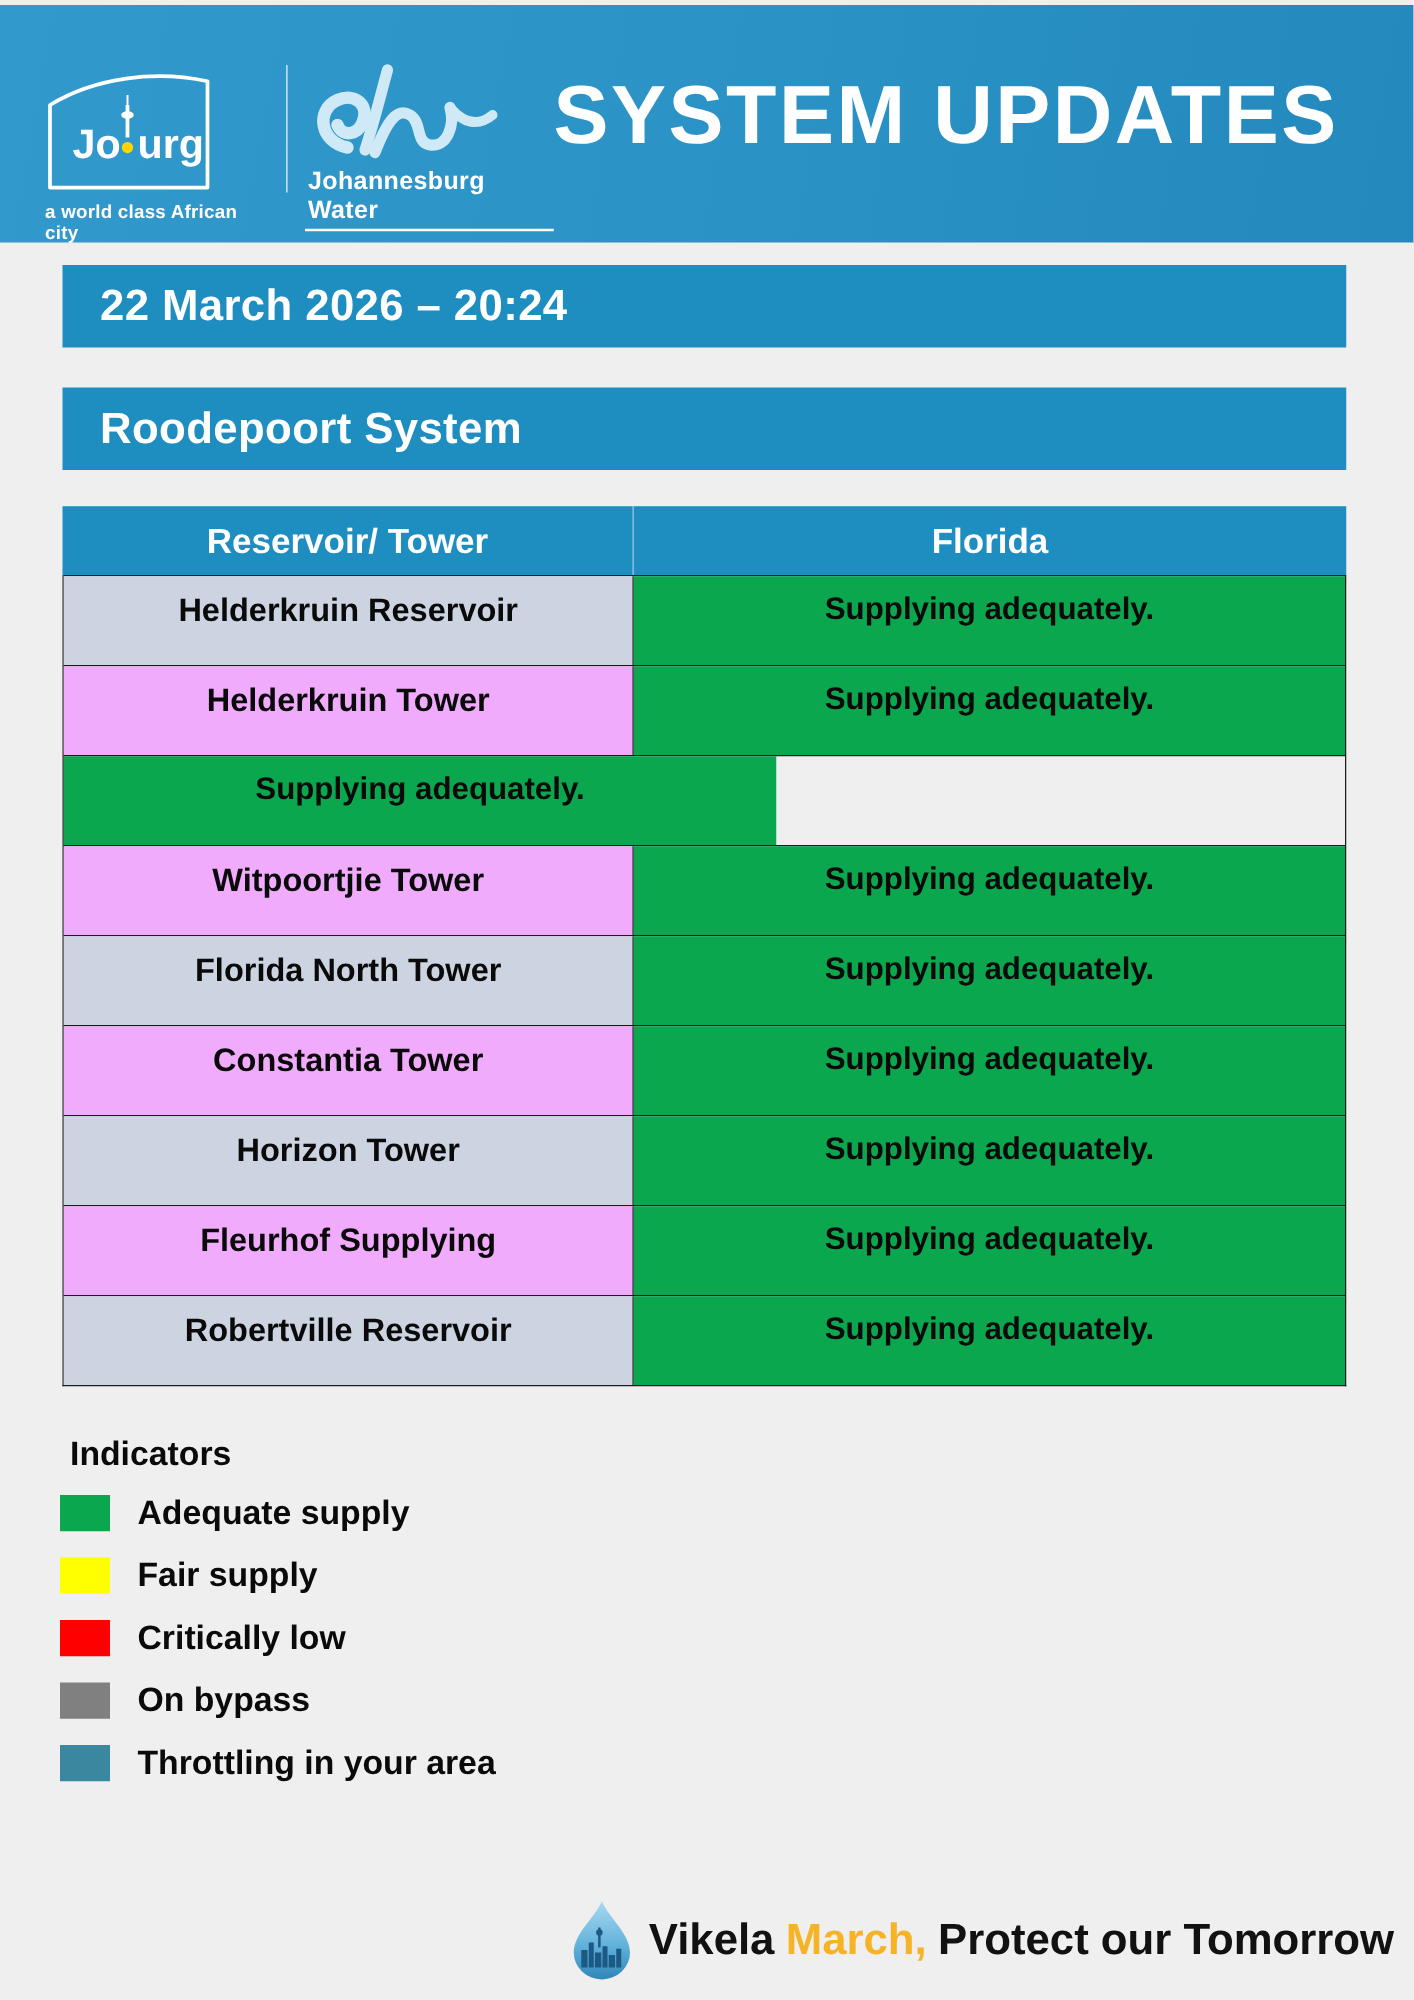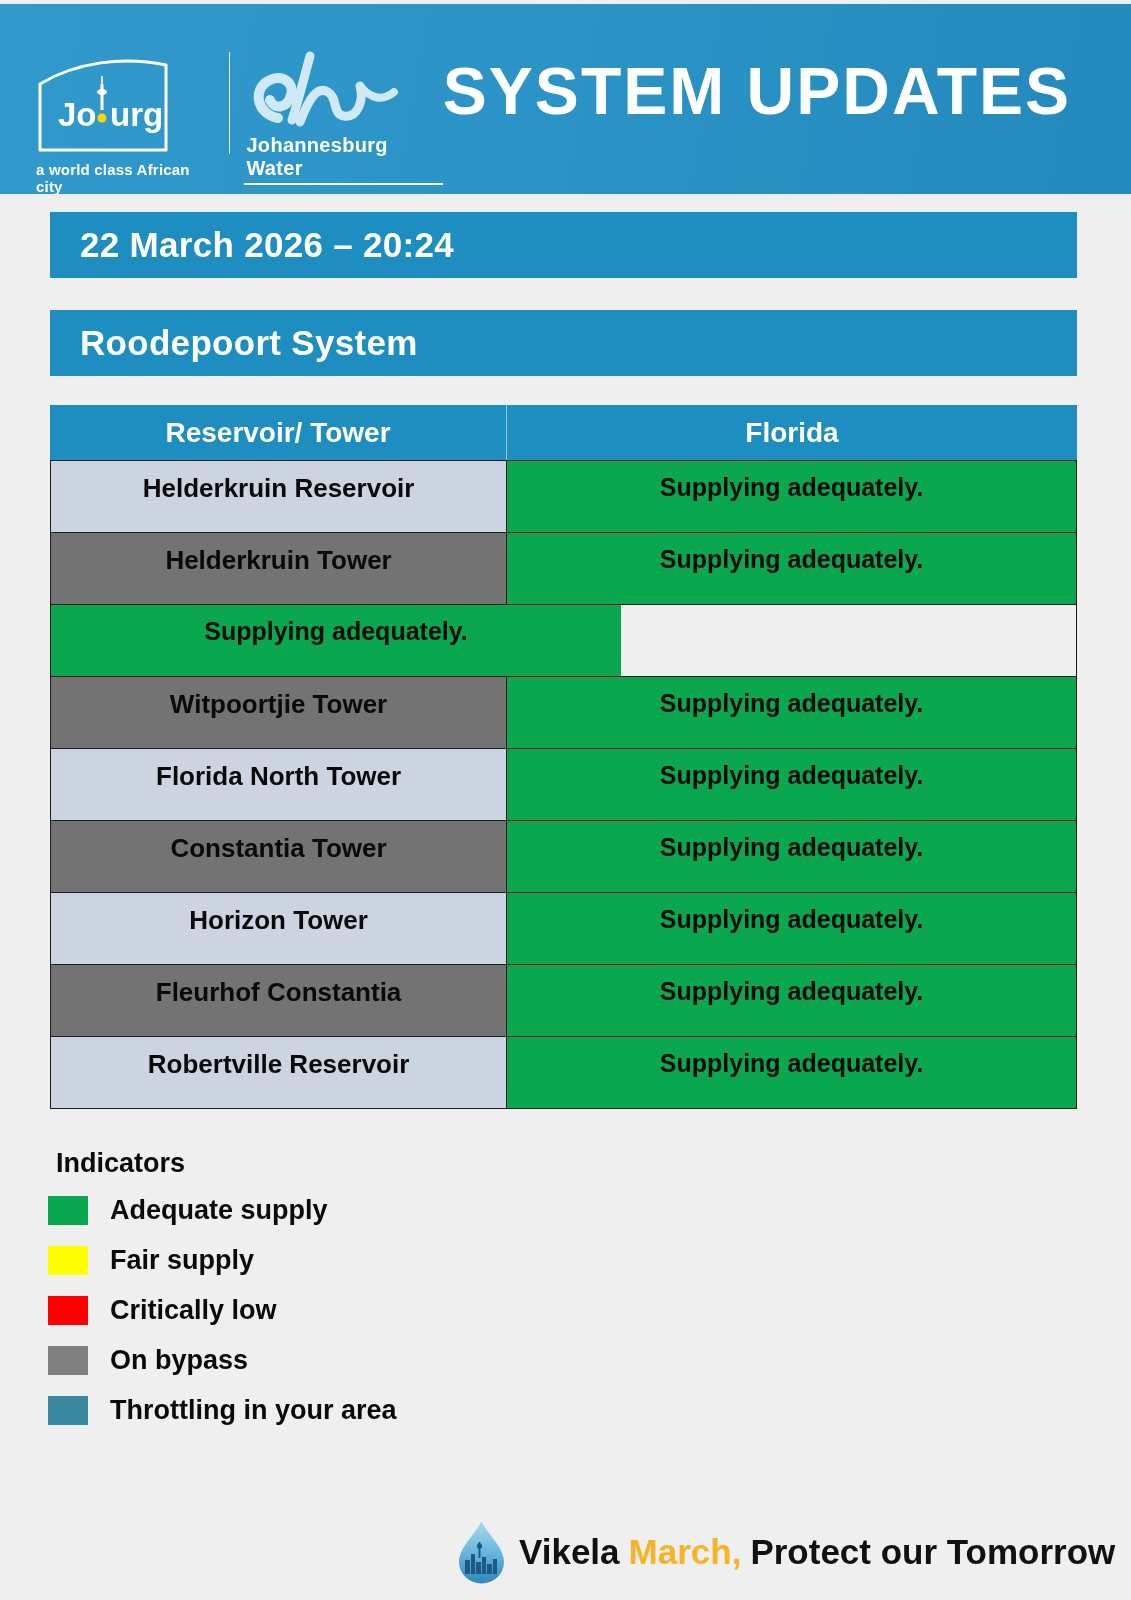--- a/index.html
+++ b/index.html
@@ -41,21 +41,21 @@
     align-items:center;box-sizing:border-box;
   }
   .th-name{width:457px;border-right:1px solid rgba(255,255,255,.55);}
   .th-status{width:570px;}
   .tbody{border:1px solid #1c1c1c;border-top:none;}
   .tr{display:flex;height:72px;box-sizing:border-box;border-top:1px solid #1c1c1c;}
   .td{
     box-sizing:border-box;display:flex;justify-content:center;align-items:flex-start;
     padding-top:12px;font-weight:bold;color:#0a0a0a;
   }
-  .name-cell{width:457px;font-size:26px;background:#737373;border-right:1px solid #1c1c1c;}
+  .name-cell{width:457px;font-size:26px;background:#f0abfc;border-right:1px solid #1c1c1c;}
   .tr:nth-child(odd) .name-cell{background:#CDD4E1;}
   .status-cell{width:570px;font-size:25px;}
   
   .indicators{position:absolute;left:48px;top:1148px;}
   .indicators h2{margin:0 0 16px 8px;font-size:27px;font-weight:bold;color:#0a0a0a;}
   .indicator-item{display:flex;align-items:center;margin-bottom:19px;}
   .swatch{width:40px;height:29px;display:inline-block;flex:0 0 auto;}
   .ind-label{font-size:27px;font-weight:bold;color:#0a0a0a;margin-left:22px;}
   
   .footer{position:absolute;left:458px;top:1520px;display:flex;align-items:center;}
@@ -146,21 +146,21 @@
       <div class="td name-cell">Constantia Tower</div>
       <div class="td status-cell" style="background: rgb(10, 167, 79);">Supplying adequately.</div>
     </div>
 
     <div class="tr">
       <div class="td name-cell">Horizon Tower</div>
       <div class="td status-cell" style="background: rgb(10, 167, 79);">Supplying adequately.</div>
     </div>
 
     <div class="tr">
-      <div class="td name-cell">Fleurhof Constantia</div>
+      <div class="td name-cell">Fleurhof Supplying</div>
       <div class="td status-cell" style="background: rgb(10, 167, 79);">Supplying adequately.</div>
     </div>
 
     <div class="tr">
       <div class="td name-cell">Robertville Reservoir</div>
       <div class="td status-cell" style="background: rgb(10, 167, 79);">Supplying adequately.</div>
     </div>
   </div>
   </div>
 

